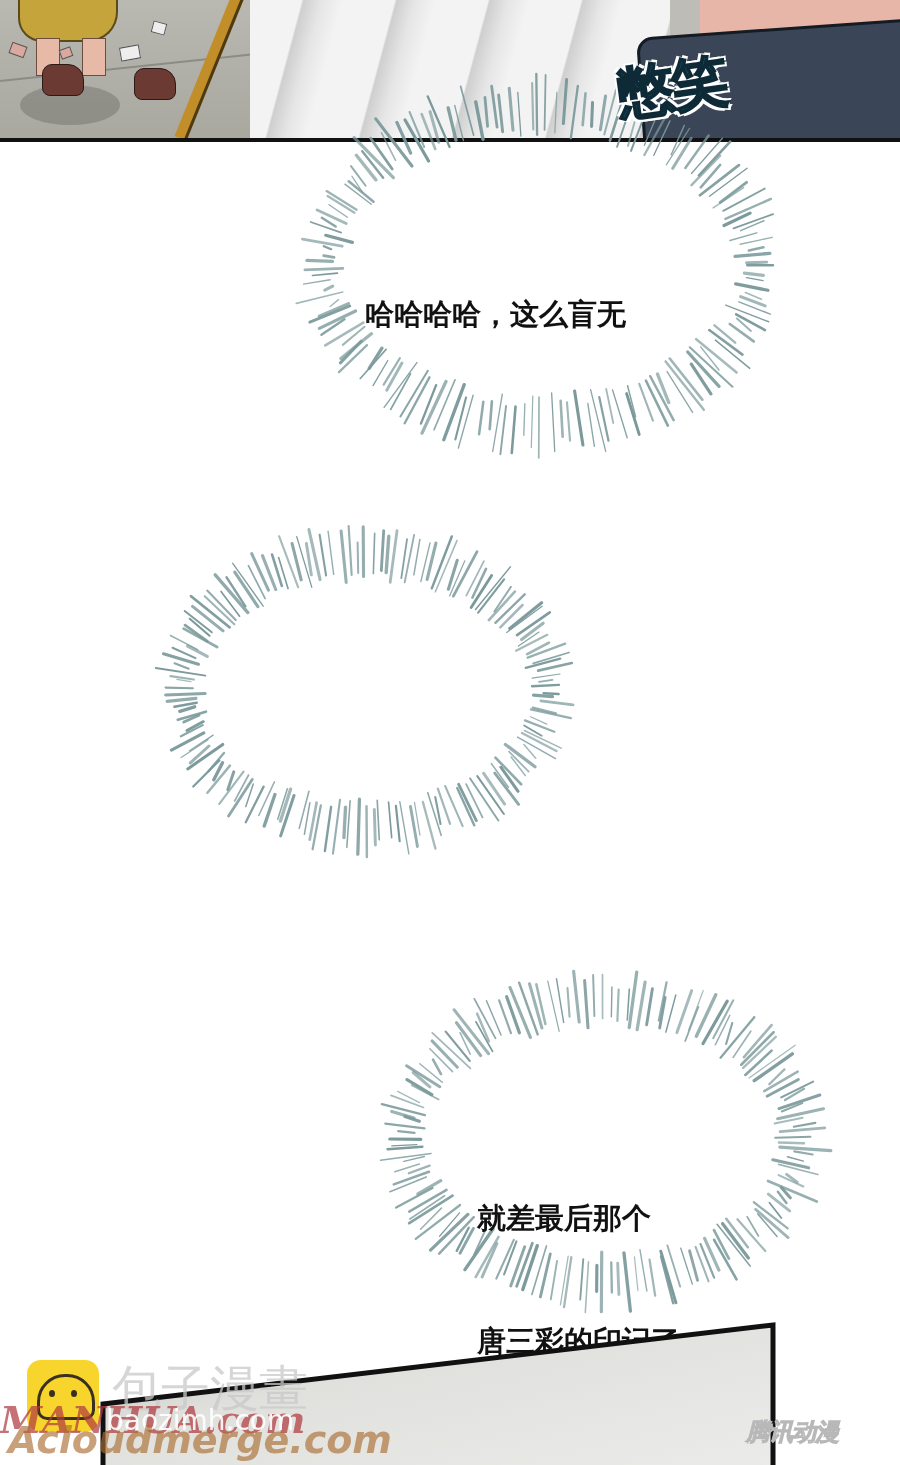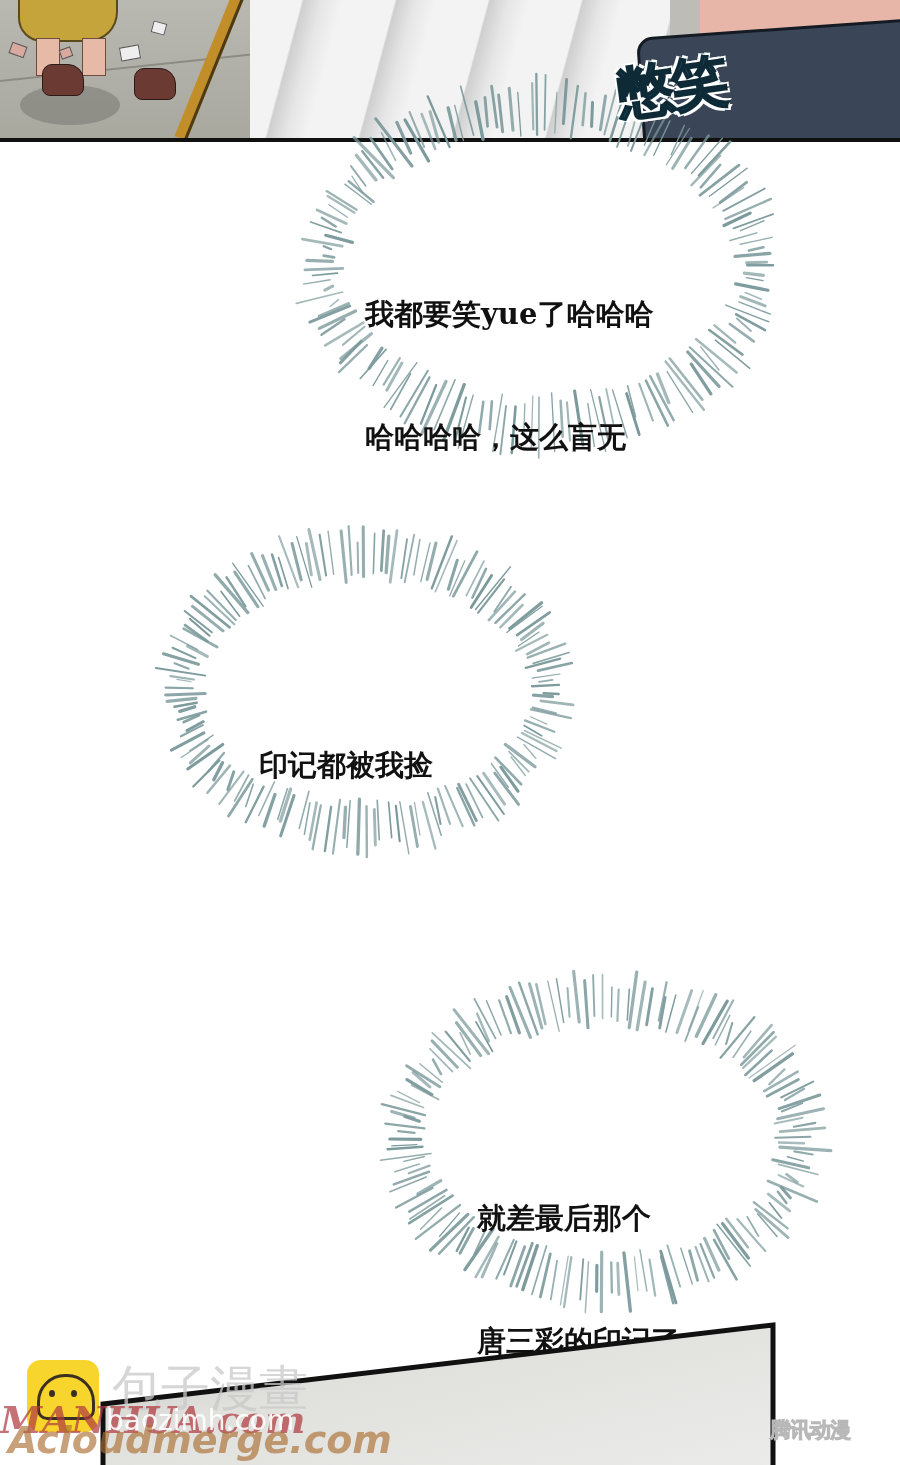--- a/index.html
+++ b/index.html
@@ -24,21 +24,21 @@
   .bottom-panel { position: absolute; left: 100px; top: 1322px; width: 676px; height: 160px; }
   .bottom-panel svg { position: absolute; left: 0; top: 0; }
   .wm-logo { position: absolute; left: 27px; top: 1360px; width: 72px; height: 72px; border-radius: 14px; background: #f8d52c; }
   .wm-logo .bun { position: absolute; left: 10px; top: 14px; width: 52px; height: 40px; border: 3px solid #3b3020; border-radius: 28px 28px 10px 10px; background: #f8d52c; }
   .wm-logo .eye { position: absolute; top: 30px; width: 6px; height: 7px; border-radius: 50%; background: #3b3020; }
   .wm-text { position: absolute; font-family: "DejaVu Sans", sans-serif; font-weight: bold; white-space: nowrap; }
   .wm-cn { left: 112px; top: 1356px; font-size: 49px; color: rgba(200,200,200,0.75); font-weight: normal; }
   .wm-mani { left: 0; top: 1378px; font-size: 38px; color: rgba(176,58,64,0.72); font-family: "DejaVu Serif", serif; font-style: italic; margin-top: 19px; }
   .wm-baozi { left: 106px; top: 1404px; font-size: 28px; color: rgba(255,255,255,0.9); font-weight: normal; }
   .wm-acloud { left: 8px; top: 1418px; font-size: 38px; color: rgba(170,110,50,0.65); font-style: italic; text-align: center; }
-  .wm-tencent { position: absolute; left: 770px; top: 1416px; font-family: "DejaVu Sans", sans-serif; font-weight: bold; font-size: 21px; color: rgba(255,255,255,0.85); -webkit-text-stroke: 1px #b8b8b8; letter-spacing: -1px; }
+  .wm-tencent { position: absolute; left: 746px; top: 1416px; font-family: "DejaVu Sans", sans-serif; font-weight: bold; font-size: 24px; font-style: italic; color: rgba(255,255,255,0.85); -webkit-text-stroke: 1px #b8b8b8; letter-spacing: -1px; }
 </style>
 </head>
 <body>
 
 <div class="top-panel">
   <div class="floor"></div>
   <div class="floor-line"></div>
   <div class="shadow"></div>
   <div class="pants"></div>
   <div class="leg l1"></div>
@@ -511,25 +511,23 @@
       <line x1="802.6264134197543" y1="1117.7899588225832" x2="774.5571370651743" y2="1123.5500977242564" stroke="#7b999b" stroke-width="1.89" stroke-linecap="round" opacity="0.66"></line>
       <line x1="815.3585300974307" y1="1122.8514504698937" x2="793.8478089060411" y2="1126.7178606509174" stroke="#7b999b" stroke-width="2.09" stroke-linecap="round" opacity="0.89"></line>
       <line x1="824.8523044469156" y1="1127.8737454522743" x2="780.059510014974" y2="1131.6592487969733" stroke="#7b999b" stroke-width="2.72" stroke-linecap="round" opacity="0.71"></line>
       <line x1="810.422383869796" y1="1136.690281047602" x2="775.2393250707831" y2="1137.6314040457385" stroke="#7b999b" stroke-width="2.00" stroke-linecap="round" opacity="0.87"></line>
     </svg>
   </div>
 
 <div class="sfx">憋笑</div>
 
 <div class="bubble-text" id="bt0" style="left: 365px; top: 212px;">
-  <div>我都要笑yue了哈哈哈</div>
   <div>哈哈哈哈，这么盲无</div>
 </div>
 <div class="bubble-text" id="bt1" style="left: 259px; top: 663px;">
-  <div>印记都被我捡</div>
 </div>
 <div class="bubble-text" id="bt2" style="left: 477px; top: 1116px;">
   <div>就差最后那个</div>
   <div>唐三彩的印记了。</div>
 </div>
 
 <div class="bottom-panel">
   <svg width="676" height="160" viewBox="0 0 676 160">
     <defs>
       <linearGradient id="bpg" x1="0" y1="0" x2="1" y2="1">

